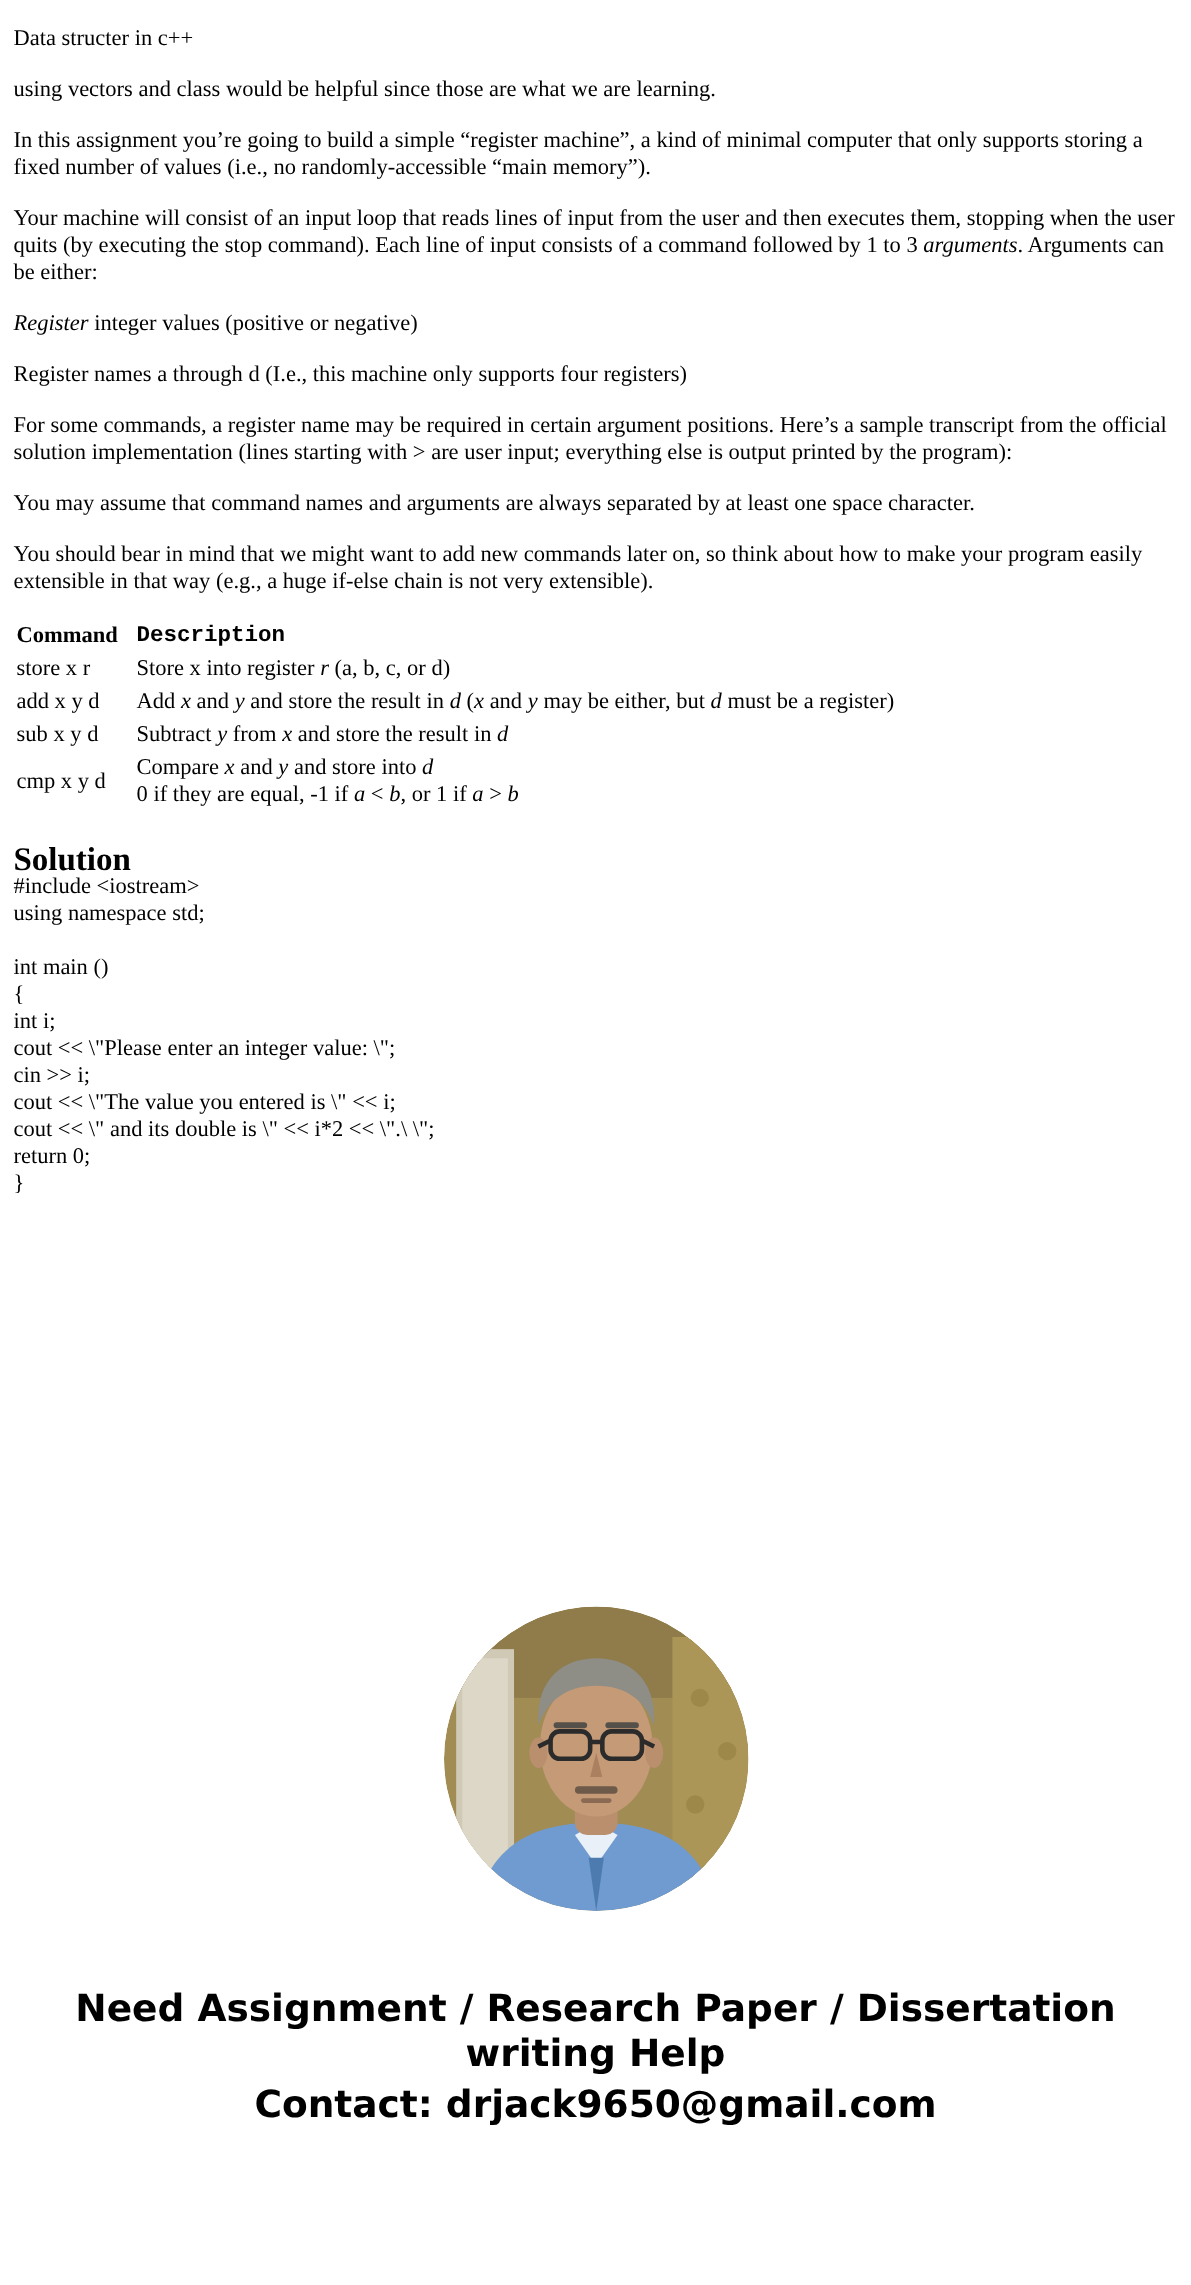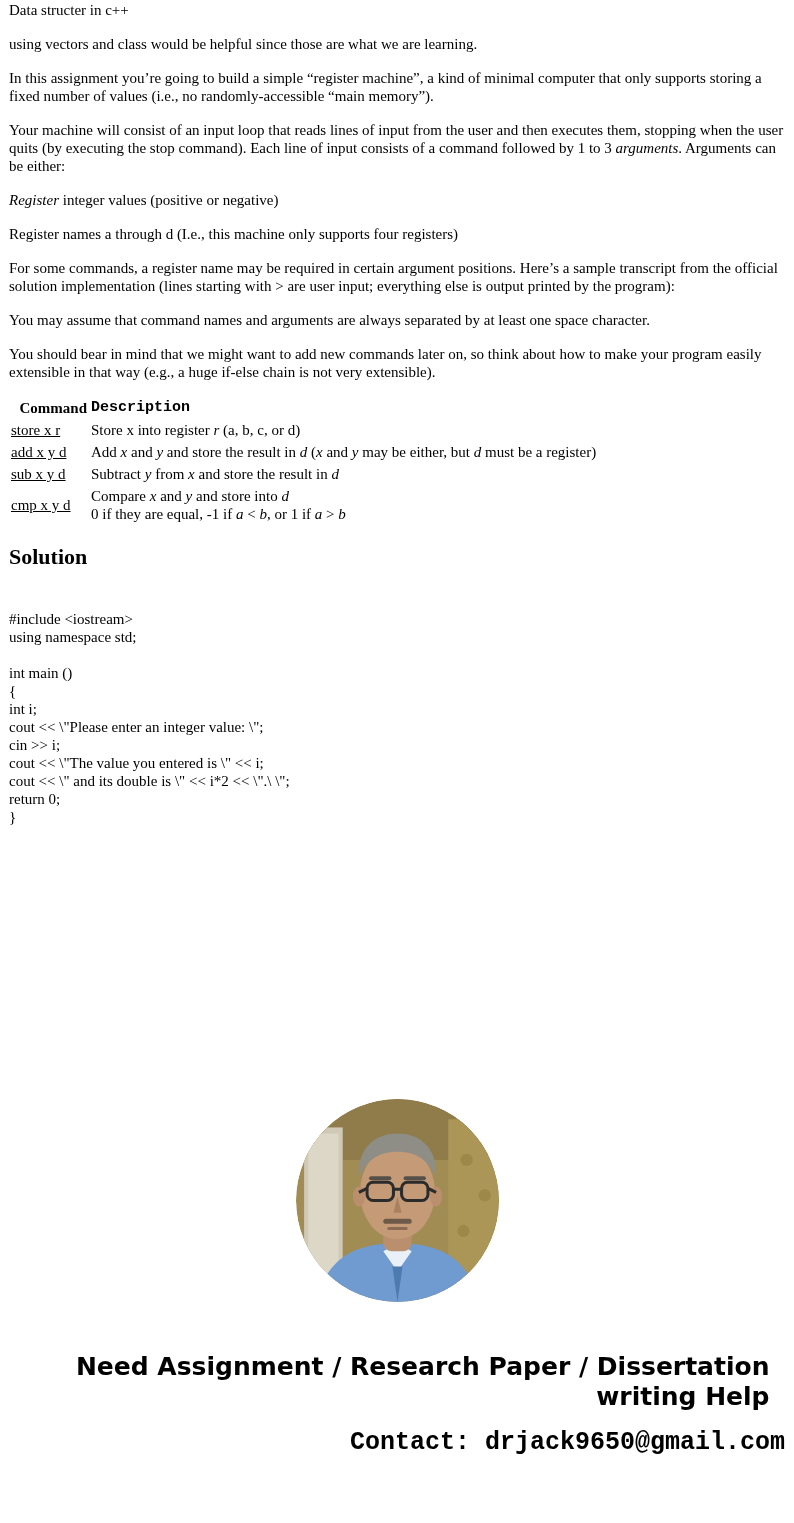--- a/index.html
+++ b/index.html
@@ -1,43 +1,43 @@
 <!DOCTYPE html>
 <html><head>
 <meta charset="utf-8">
 <style>
   html, body { margin: 0; padding: 0; background: #ffffff; }
   body {
     width: 794px; height: 1523px; overflow: hidden;
     font-family: "Liberation Serif", serif;
     color: #000000; font-size: 15px; line-height: 18px;
   }
-  .doc { padding: 1px 9px 0 9px; }
+  .doc { padding: 17px 9px 0 9px; }
   .para { margin: 0 0 16px 0; max-width: 776px; }
   .para i, .desc i { font-style: italic; }
 
   table.cmd-table { border-collapse: collapse; margin: 0 0 0 0; }
   table.cmd-table th, table.cmd-table td { padding: 2px 2px; vertical-align: middle; font-size: 15px; line-height: 18px; }
   table.cmd-table th { font-weight: bold; }
-  th.col-command { text-align: right; width: 76px; }
+  th.col-command { text-align: left; width: 76px; }
   th.col-desc { text-align: left; width: 545px; font-family: Liberation Mono, monospace; }
-  td.cmd-cell { white-space: nowrap; vertical-align: top; padding-top: 3px; text-decoration: underline; }
+  td.cmd-cell { white-space: nowrap; vertical-align: top; padding-top: 3px; }
   td.desc-cell { text-align: left; }
 
   h2.solution { font-size: 22px; font-weight: bold; margin: 23px 0 0 0; }
 
-  .code-block { margin-top: 44px; }
+  .code-block { }
   .code-line { min-height: 18px; white-space: pre-wrap; }
 
   .avatar-wrap { margin-top: 273px; display: flex; justify-content: center; }
   .avatar { width: 203px; height: 203px; border-radius: 50%; overflow: hidden; display: block; }
 
-  .footer { margin-top: 50px; text-align: right; font-family: "DejaVu Sans", sans-serif; font-weight: bold; }
+  .footer { margin-top: 50px; text-align: center; font-family: "DejaVu Sans", sans-serif; font-weight: bold; }
   .footer-heading { font-size: 25px; line-height: 30px; margin: 0 auto; max-width: 745px; }
-  .footer-contact { font-size: 25px; line-height: 30px; margin: 16px auto; font-family: Liberation Mono, monospace; }
+  .footer-contact { font-size: 25px; line-height: 30px; margin: 4px auto; }
 </style>
 </head>
 <body>
 
 <div class="doc">
 
   <p class="para"><span>Data structer in c++</span></p>
   <p class="para"><span>using vectors and class would be helpful since those are what we are learning.</span></p>
   <p class="para"><span>In this assignment you’re going to build a simple “register machine”, a kind of minimal computer that only supports storing a fixed number of values (i.e., no randomly-accessible “main memory”).</span></p>
   <p class="para"><span>Your machine will consist of an input loop that reads lines of input from the user and then executes them, stopping when the user quits (by executing the stop command). Each line of input consists of a command followed by 1 to 3 </span><i>arguments</i><span>. Arguments can be either:</span></p>

